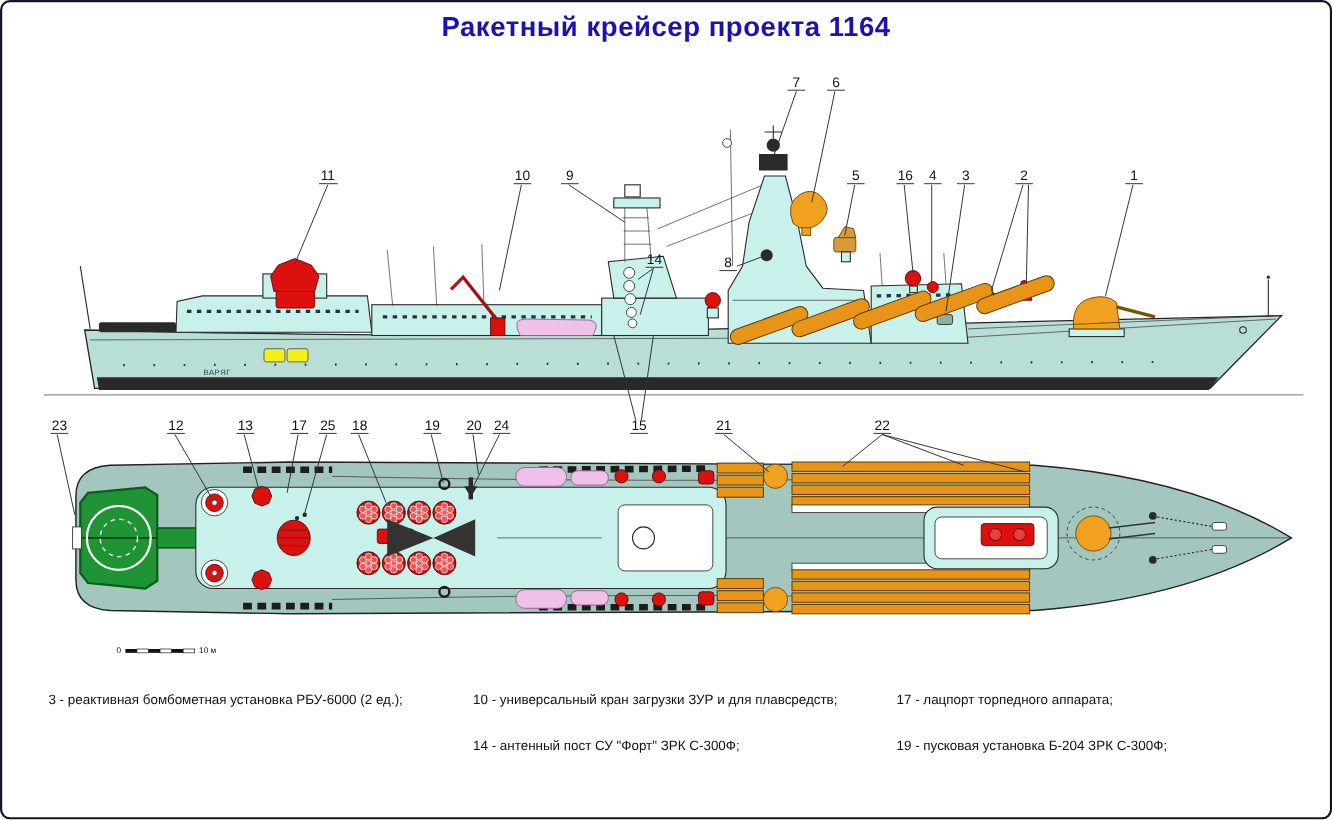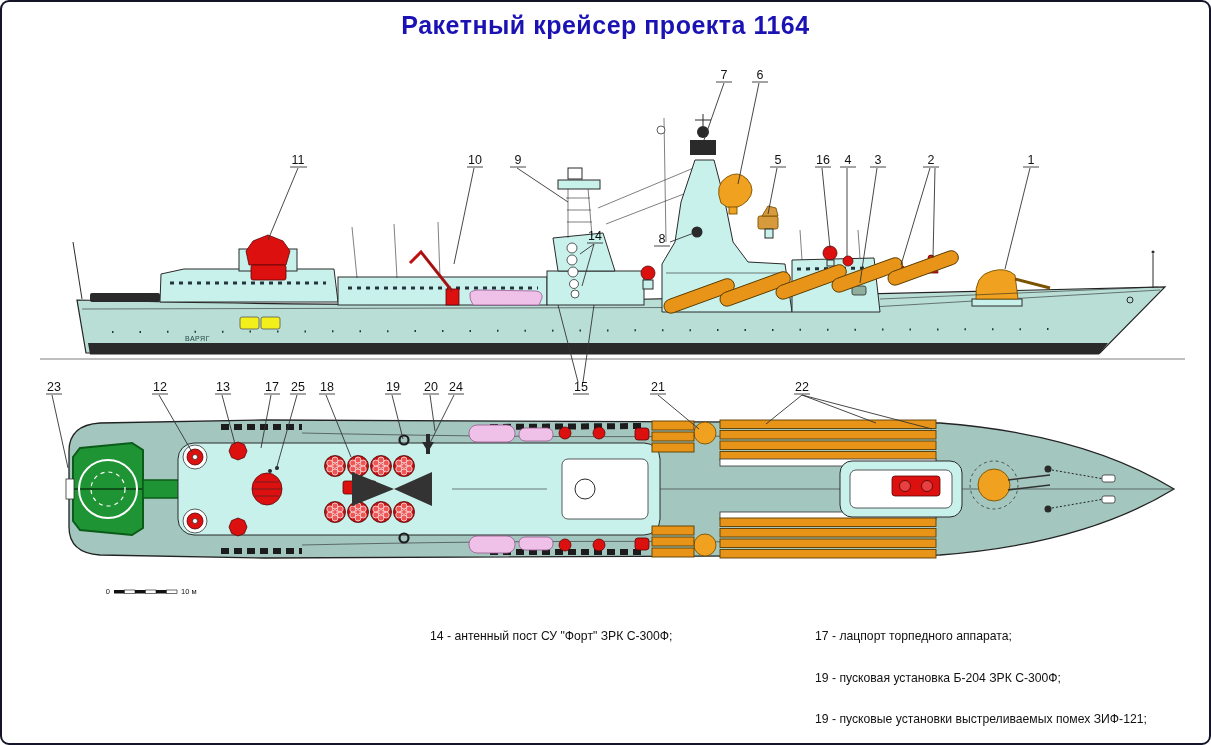--- a/index.html
+++ b/index.html
@@ -385,38 +385,39 @@
       <text class="co" x="391" y="389">19</text>
       <text class="co" x="429" y="389">20</text>
       <text class="co" x="454" y="389">24</text>
       <text class="co" x="579" y="389">15</text>
       <text class="co" x="656" y="389">21</text>
       <text class="co" x="800" y="389">22</text>
     </g>
   </svg>
 
   <div class="legend-col c1">
+    <div>3 - реактивная бомбометная установка РБУ-6000 (2 ед.);</div>
     
     
     
     
     
   </div>
   <div class="legend-col c2">
+    <div>10 - универсальный кран загрузки ЗУР и для плавсредств;</div>
     <div>14 - антенный пост СУ "Форт" ЗРК С-300Ф;</div>
     
     
     
     
     
   </div>
   <div class="legend-col c3">
     <div>17 - лацпорт торпедного аппарата;</div>
     <div>19 - пусковая установка Б-204 ЗРК С-300Ф;</div>
-    <div>19 - пусковые установки выстреливаемых помех ЗИФ-121;</div>
     
     
     
     
     
     
   </div>
 
 </div>
 

